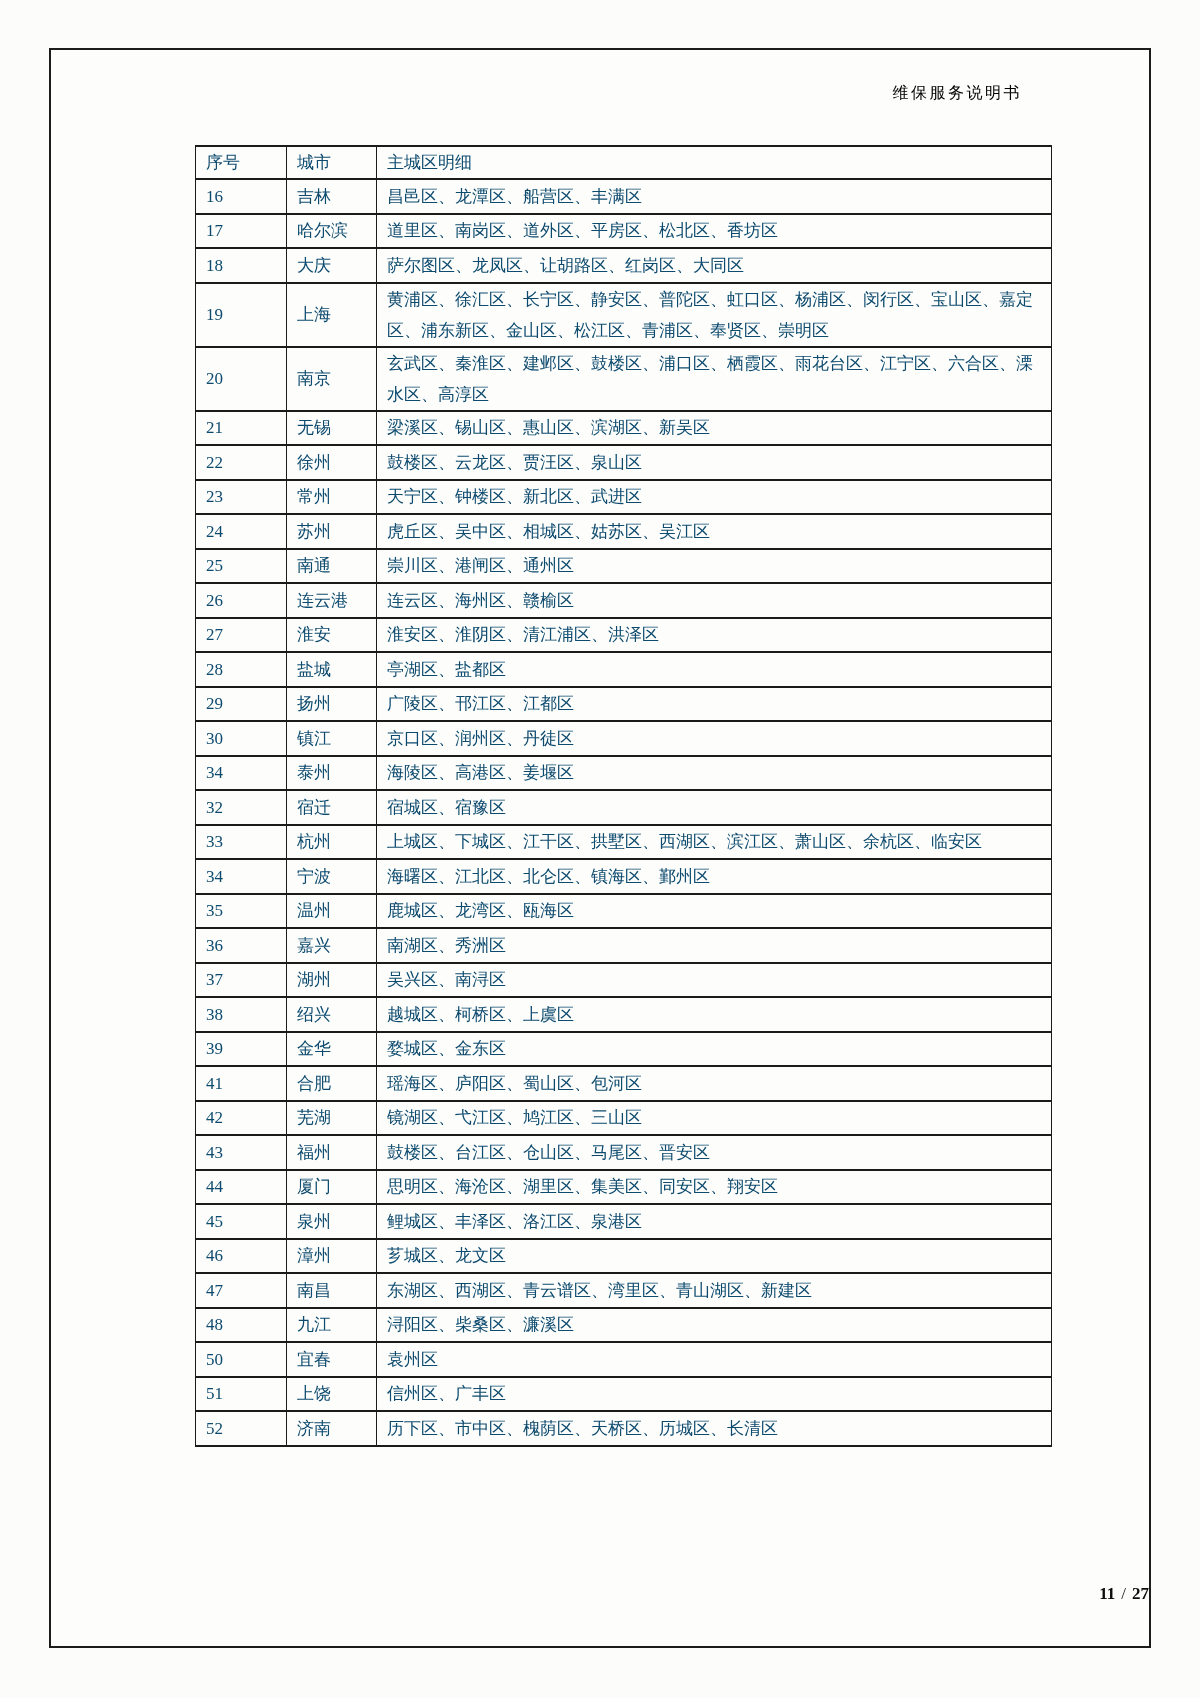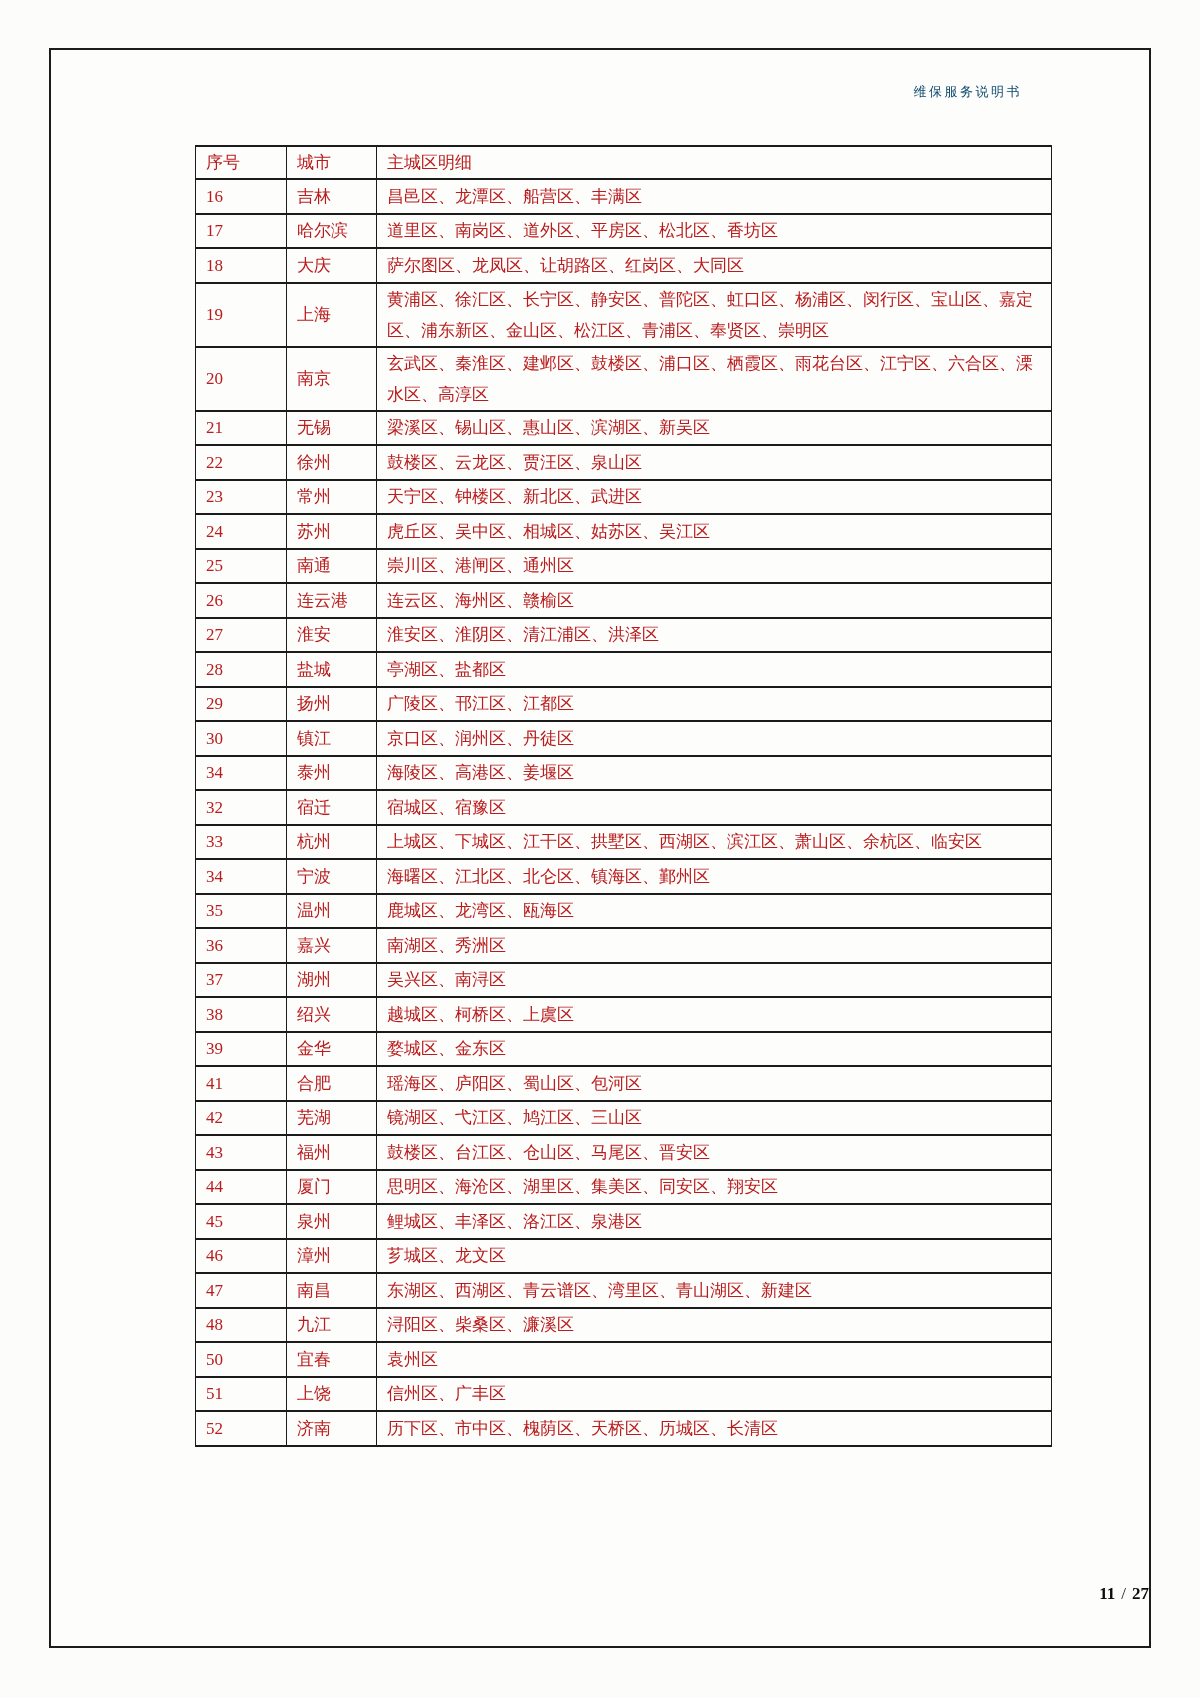--- a/index.html
+++ b/index.html
@@ -20,34 +20,34 @@
     top: 48px;
     width: 1098px;
     height: 1596px;
     border: 2px solid #1c1c1c;
     background: #fdfdfc;
   }
   .doc-header {
     position: absolute;
     top: 33px;
     right: 127px;
-    font-size: 13px;
+    font-size: 16px;
     letter-spacing: 2.5px;
-    color: #0c4a6e;
+    color: #000000;
     white-space: nowrap;
   }
   table.city-table {
     position: absolute;
     left: 144px;
     top: 95px;
     width: 857px;
     border-collapse: collapse;
     table-layout: fixed;
     font-size: 17px;
-    color: #b91c1c;
+    color: #0c4a6e;
   }
   table.city-table th,
   table.city-table td {
     border: 1px solid #1b1b1b;
     border-top-width: 2px;
     border-bottom-width: 2px;
     line-height: 31px;
     vertical-align: middle;
     font-weight: normal;
     text-align: left;

